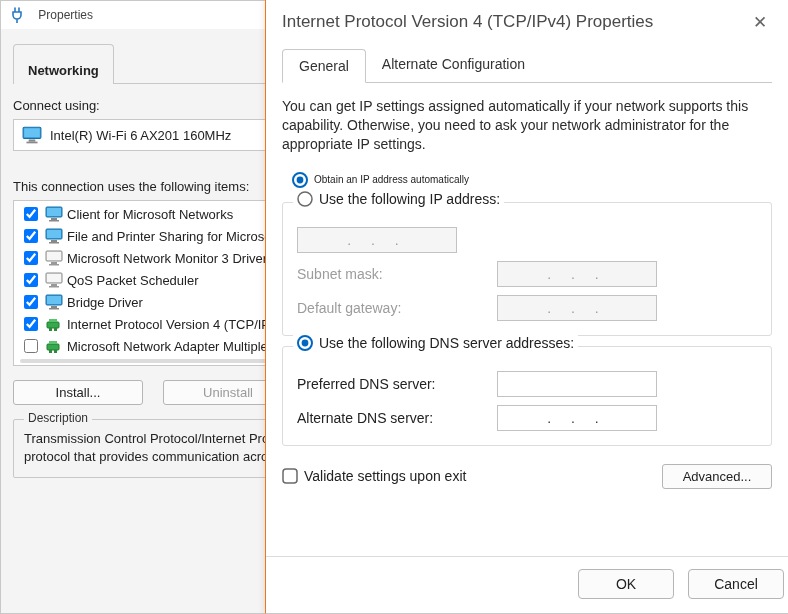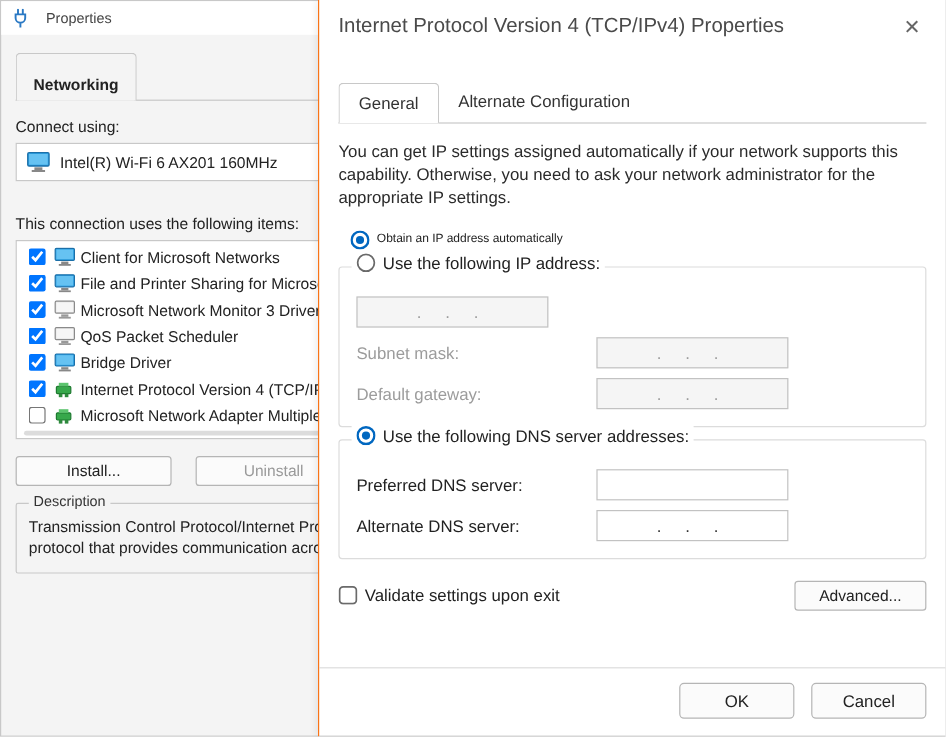--- a/index.html
+++ b/index.html
@@ -178,21 +178,20 @@
 
     .front-tabs {
       display: flex;
       border-bottom: 1px solid #c8c8c8;
     }
     .front-tab {
       padding: 8px 16px;
       font-size: 14px;
       color: #333;
       cursor: default;
-      margin-top: 20px;
     }
     .front-tab.active {
       border: 1px solid #c8c8c8;
       border-bottom: 1px solid #ffffff;
       border-top-left-radius: 4px;
       border-top-right-radius: 4px;
       position: relative;
       top: 1px;
       background: #ffffff;
     }
@@ -259,21 +258,21 @@
       margin-top: 18px;
       display: flex;
       align-items: center;
       gap: 6px;
       font-size: 14px;
     }
     .chk-svg { width: 16px; height: 16px; }
 
     .front-footer {
       border-top: 1px solid #dcdcdc;
-      padding: 12px 16px 14px 0;
+      padding: 12px 4px 14px 0;
       display: flex;
       justify-content: flex-end;
       gap: 14px;
       margin-top: auto;
     }
     .front-btn {
       border: 1px solid #b5b5b5;
       background: #fbfbfb;
       padding: 6px 0;
       width: 96px;

